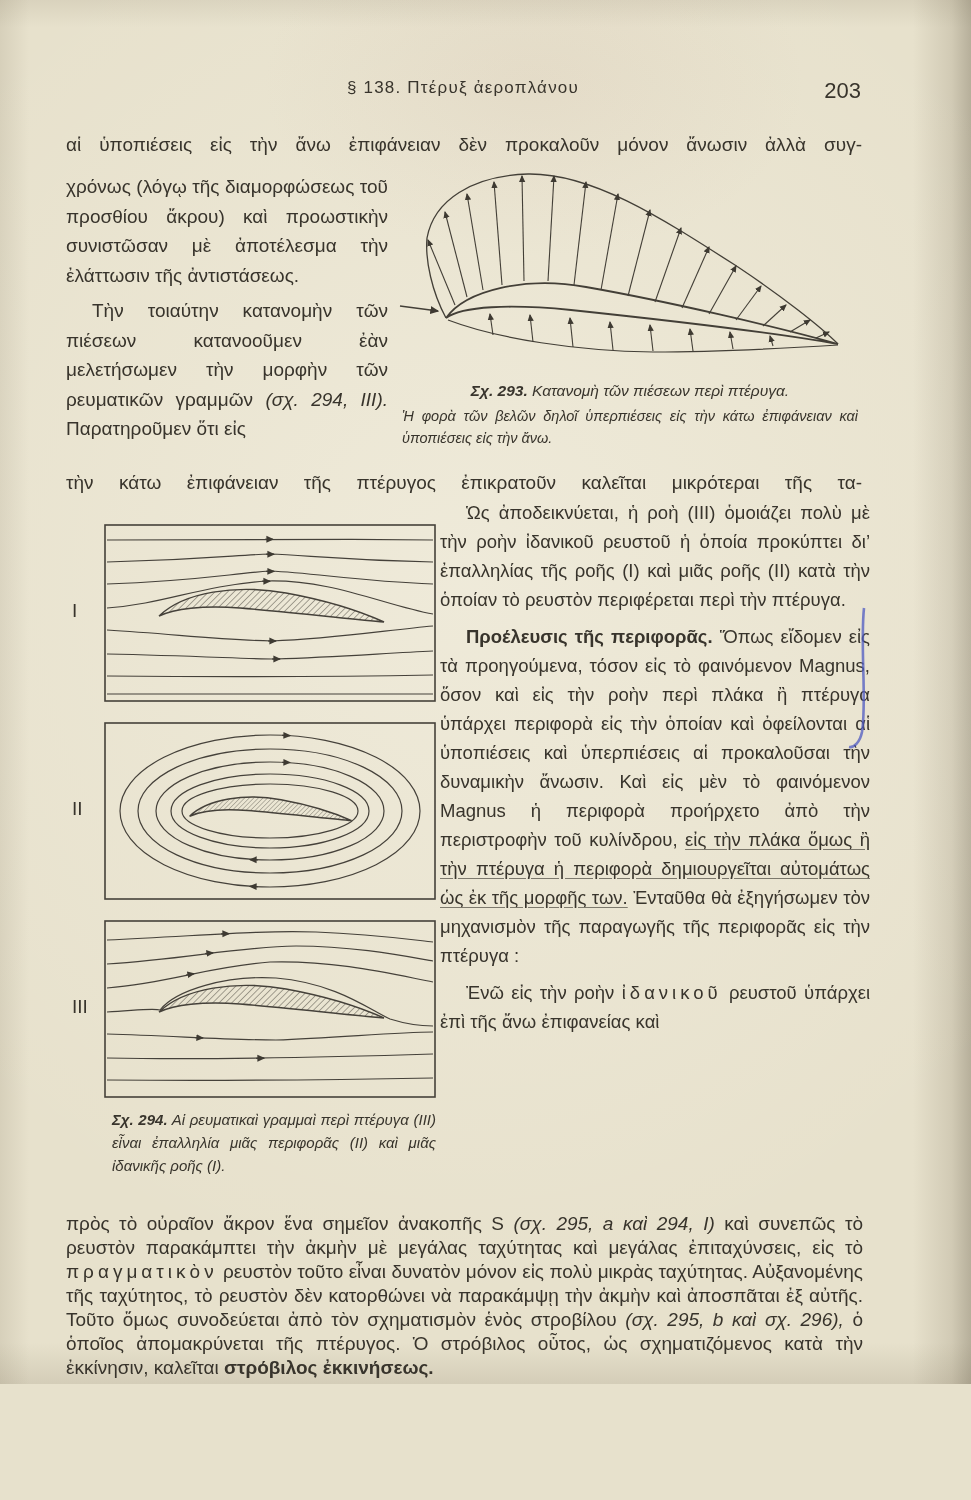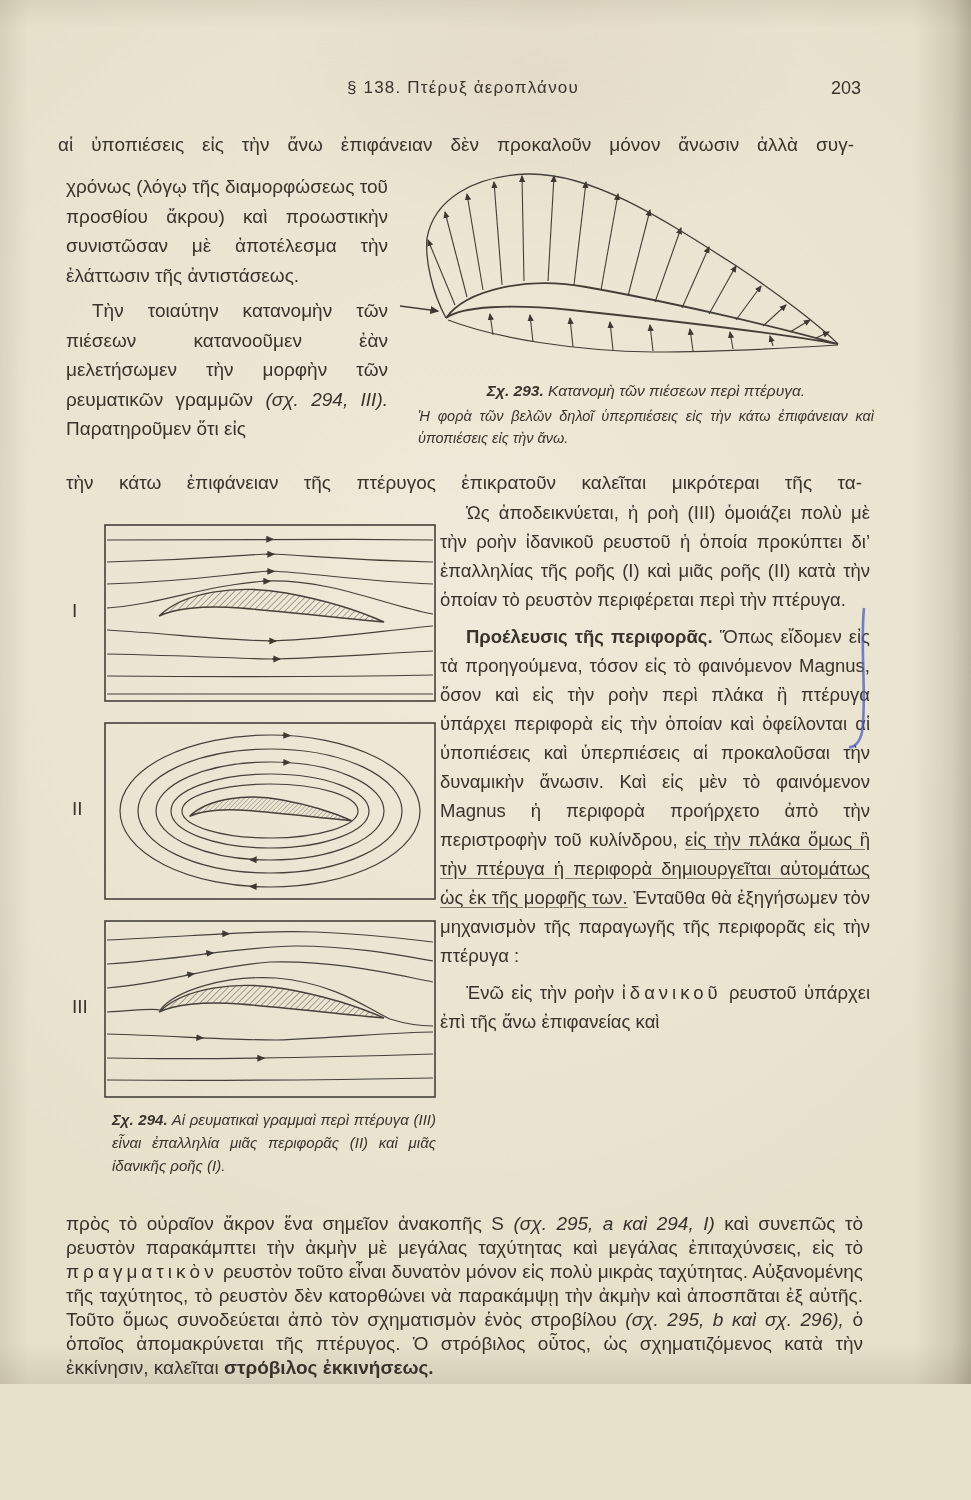--- a/index.html
+++ b/index.html
@@ -8,30 +8,30 @@
     font-family:Liberation Sans, sans-serif;color:#38342c;
     background:
       radial-gradient(120% 90% at 48% 42%, rgba(253,251,242,.35) 0%, rgba(253,251,242,0) 58%),
       radial-gradient(40% 18% at 55% 6%, rgba(190,160,140,.14) 0%, rgba(190,160,140,0) 70%),
       linear-gradient(to right, rgba(96,84,60,.12) 0, rgba(96,84,60,0) 3%, rgba(96,84,60,0) 94%, rgba(96,84,60,.16) 98%, rgba(70,60,40,.30) 100%),
       linear-gradient(to bottom, rgba(96,84,60,.10) 0, rgba(96,84,60,0) 2%, rgba(96,84,60,0) 97%, rgba(96,84,60,.14) 100%),
       #e7e1cc;
   }
   .header{position:absolute;top:78px;left:65px;width:796px;text-align:center;
           font-size:17px;letter-spacing:1.2px;}
-  .page-number{position:absolute;right:0;top:0;font-size:18px;letter-spacing:0;}
+  .page-number{position:absolute;right:0;top:0;font-size:22px;letter-spacing:0;}
   .bodytext{font-size:19px;line-height:29.5px;text-align:justify;}
   .force-justify{text-align:justify;text-align-last:justify;}
-  .intro{position:absolute;top:130px;left:58px;width:796px;}
+  .intro{position:absolute;top:130px;left:66px;width:796px;}
   .left-col{position:absolute;top:172px;left:66px;width:334px;}
   .para{margin:0 12px 6px 0;text-indent:26px;}
   .noindent{text-indent:0;}
   .fig293{position:absolute;top:160px;left:398px;width:462px;margin:0;}
   .fig293 svg{display:block;}
-  .cap293{position:absolute;top:380px;left:418px;width:456px;font-size:15px;line-height:22px;}
+  .cap293{position:absolute;top:380px;left:402px;width:456px;font-size:15px;line-height:22px;}
   .cap293 .line1{text-align:center;margin-bottom:3px;font-size:15.5px;}
   .cap293 .detail{text-align:justify;font-style:italic;font-size:14.5px;}
   .bridge{position:absolute;top:468px;left:66px;width:796px;}
   .fig294{position:absolute;top:524px;left:104px;width:332px;}
   .panel-row{position:relative;margin:0 0 20px 0;}
   .panel-row svg{display:block;}
   .panel-label{position:absolute;left:-32px;top:76px;font-size:19px;}
   .cap294{position:absolute;top:1108px;left:112px;width:324px;font-size:15px;
           line-height:23px;font-style:italic;text-align:justify;}
   .right-col{position:absolute;top:498px;left:440px;width:430px;font-size:18.5px;

